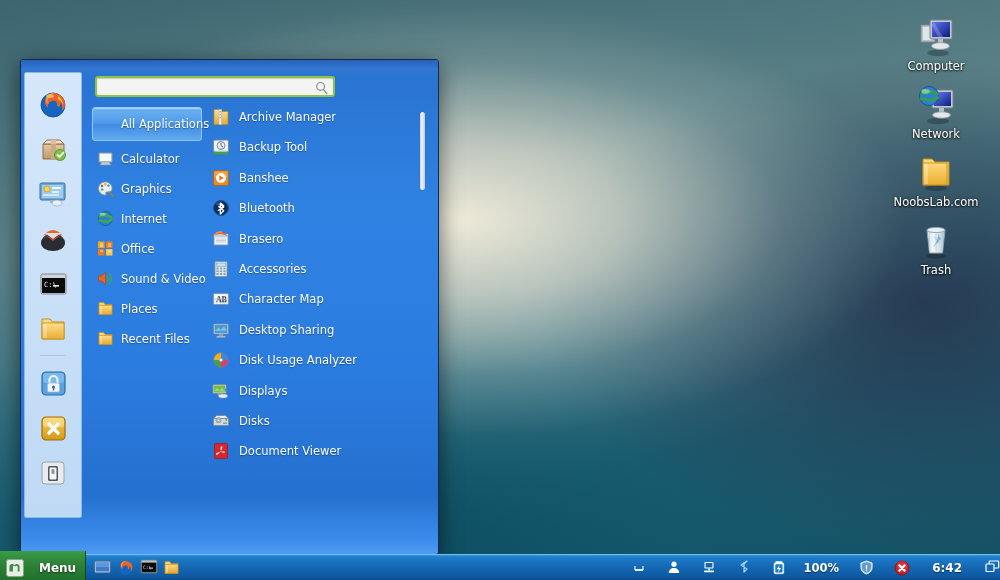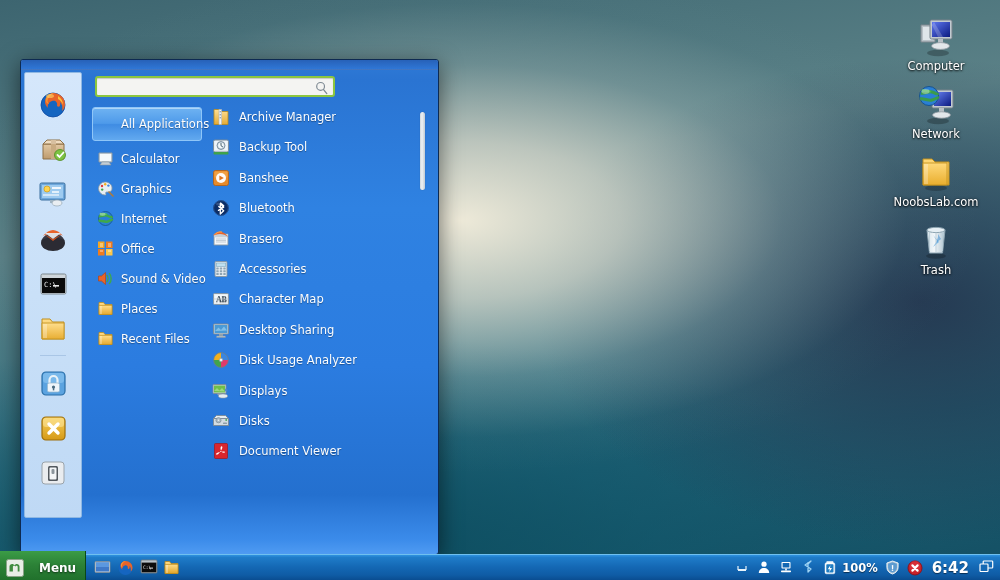--- a/index.html
+++ b/index.html
@@ -130,28 +130,28 @@
     border-right:1px solid #0b4716;
     cursor:default;
   }
   #menubtn .mlabel{
     color:#fff; font-size:12px; font-weight:bold;
     text-shadow:0 1px 2px rgba(0,0,0,.6);
   }
   #quicklaunch{ display:flex; align-items:center; gap:6px; padding:0 8px; }
   .ql{ width:17px; height:17px; position:relative; cursor:default; }
   #tasklist{ flex:1; }
-  #tray{ display:flex; align-items:center; gap:7px; padding-right:6px; }
+  #tray{ display:flex; align-items:center; gap:20px; }
   .tr{ width:15px; height:15px; position:relative; cursor:default; }
   #battery-pct{
     color:#fff; font-size:11.5px; font-weight:bold; margin-left:-3px;
     text-shadow:0 1px 1px rgba(0,0,0,.5);
   }
   #clock{
-    color:#fff; font-size:15px; font-weight:bold; padding:0 3px;
+    color:#fff; font-size:12px; font-weight:bold; padding:0 3px;
     text-shadow:0 1px 1px rgba(0,0,0,.5); cursor:default;
   }
   svg{ display:block; }
 </style>
 </head>
 <body>
 
 <div id="desktop">
 
   <div id="desktop-icons">

